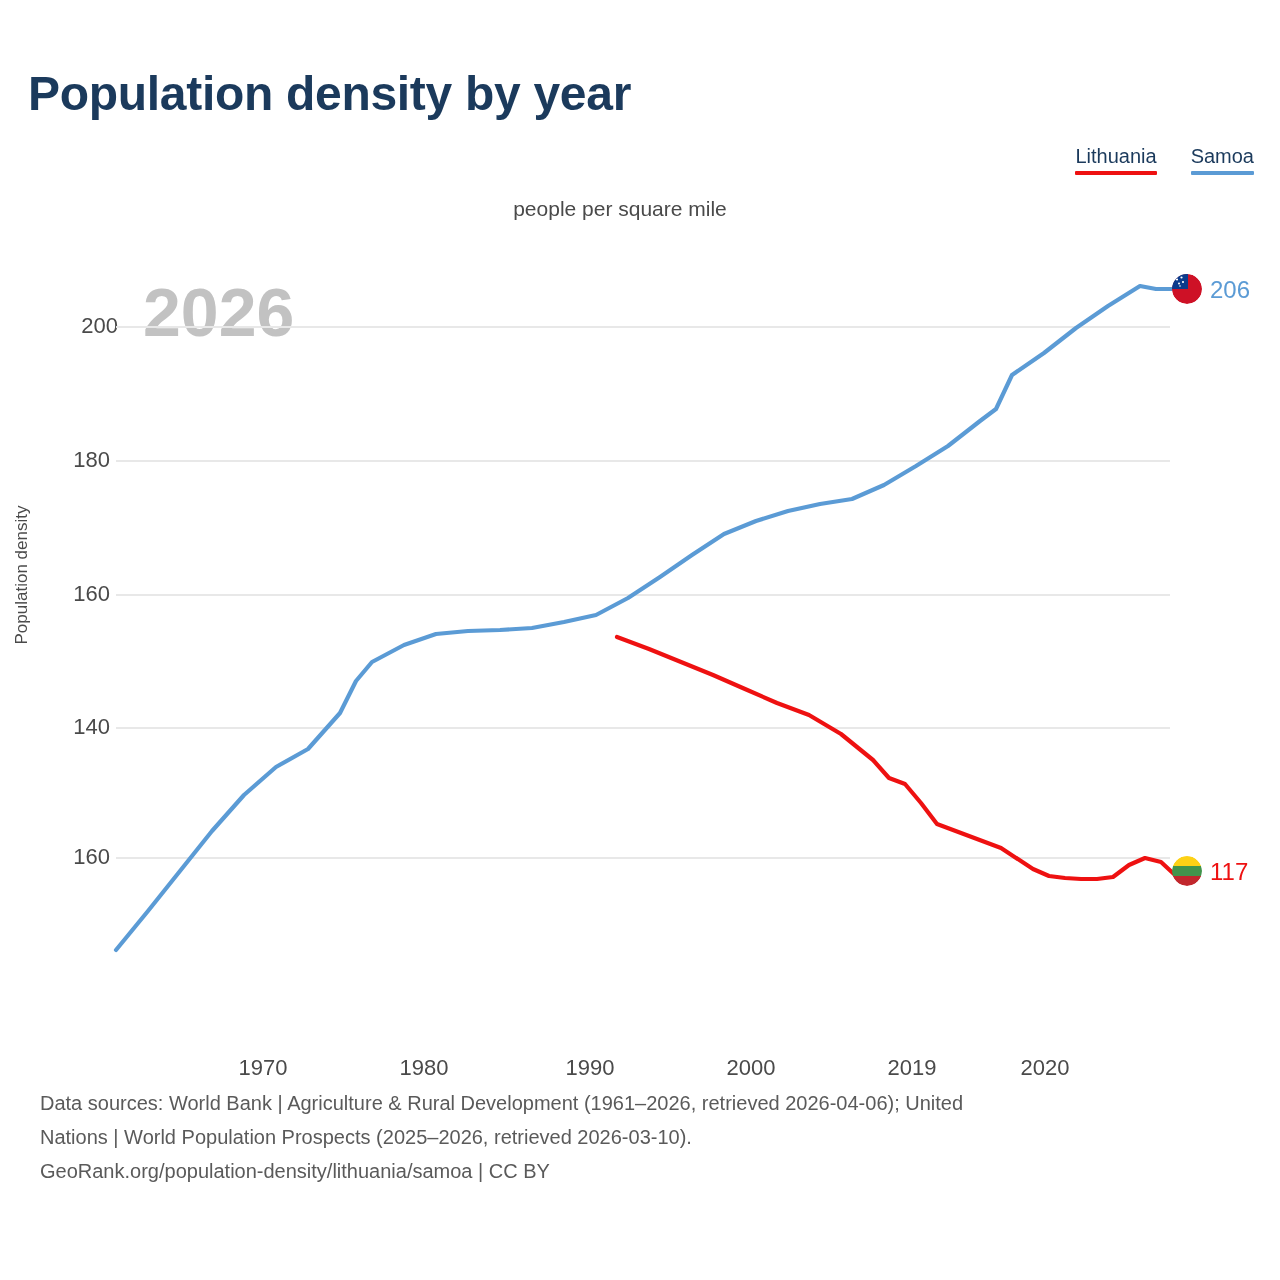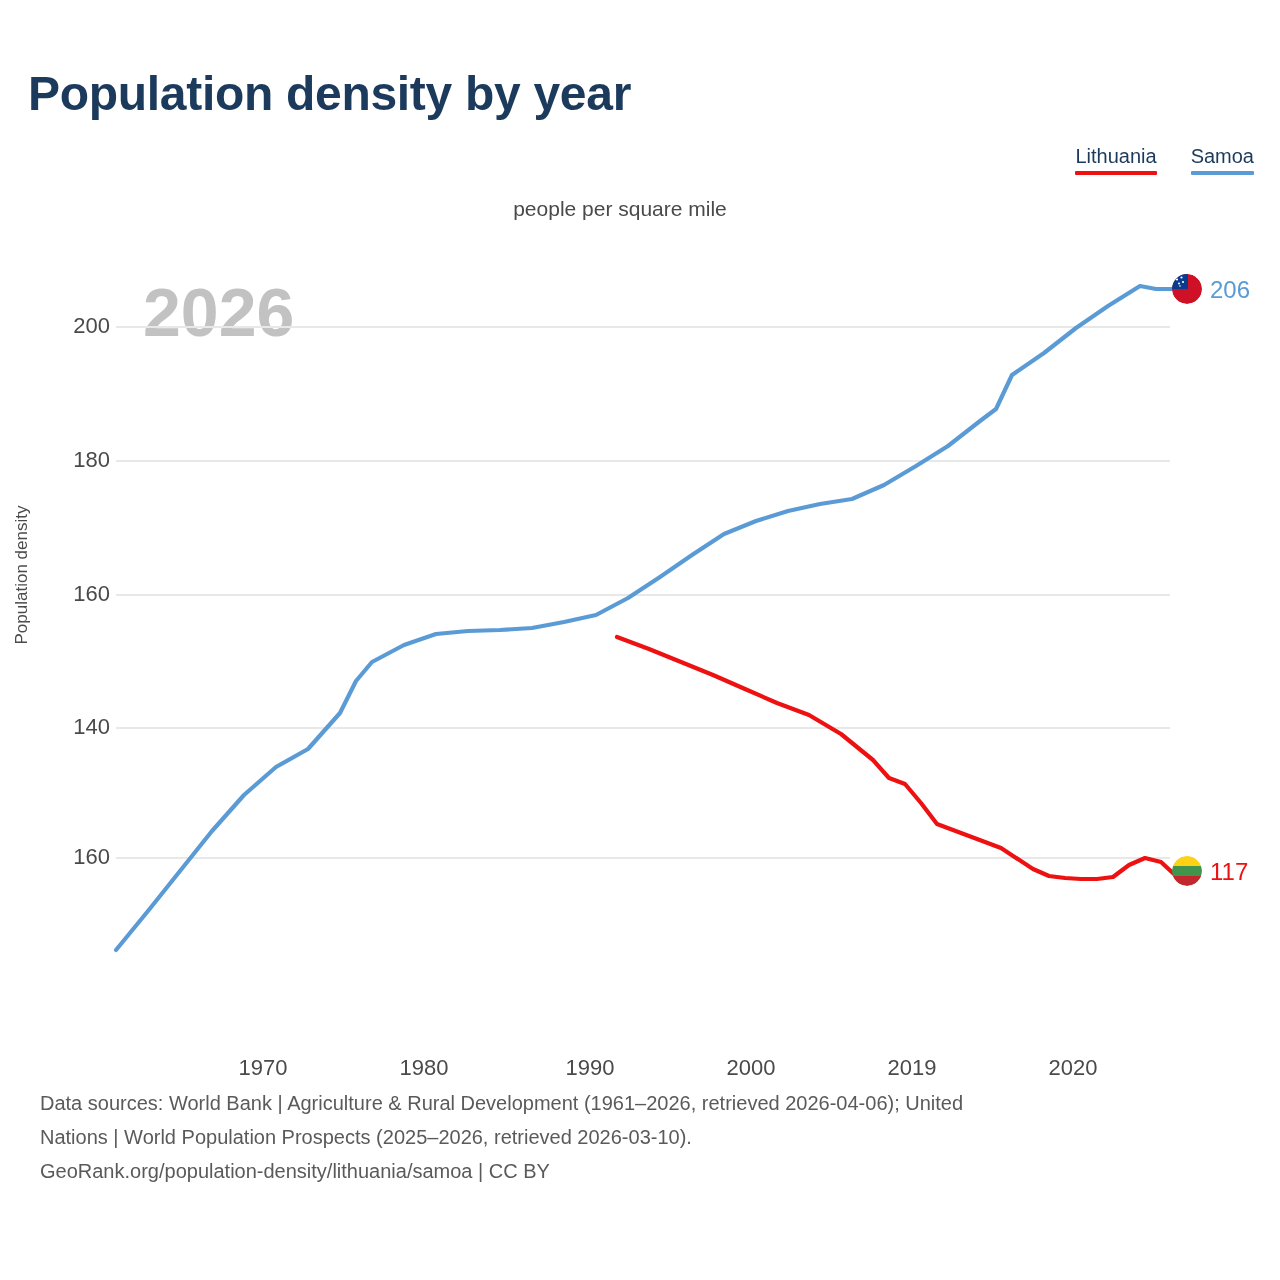--- a/index.html
+++ b/index.html
@@ -180,32 +180,32 @@
   </div>
 
   <div class="unit-label">people per square mile</div>
 
   <div class="year-watermark">2026</div>
 
   <div class="plot-wrap">
 
     <div class="axis-title-y">Population density</div>
 
-    <div class="tick-y" style="left:40px; top:313px;">200</div>
+    <div class="tick-y" style="left:48px; top:313px;">200</div>
     <div class="tick-y" style="left:40px; top:447px;">180</div>
     <div class="tick-y" style="left:40px; top:581px;">160</div>
     <div class="tick-y" style="left:40px; top:714px;">140</div>
     <div class="tick-y" style="left:40px; top:844px;">160</div>
 
     <div class="tick-x" style="left:218px; top:1012px;">1970</div>
     <div class="tick-x" style="left:379px; top:1012px;">1980</div>
     <div class="tick-x" style="left:545px; top:1012px;">1990</div>
     <div class="tick-x" style="left:706px; top:1012px;">2000</div>
     <div class="tick-x" style="left:867px; top:1012px;">2019</div>
-    <div class="tick-x" style="left:1028px; top:1012px;">2020</div>
+    <div class="tick-x" style="left:1000px; top:1012px;">2020</div>
 
     <svg class="plot-svg" width="1280" height="1060">
       <g>
         <line x1="116" y1="327" x2="1170" y2="327" stroke="#e8e8e8" stroke-width="2"></line>
         <line x1="116" y1="461" x2="1170" y2="461" stroke="#e8e8e8" stroke-width="2"></line>
         <line x1="116" y1="595" x2="1170" y2="595" stroke="#e8e8e8" stroke-width="2"></line>
         <line x1="116" y1="728" x2="1170" y2="728" stroke="#e8e8e8" stroke-width="2"></line>
         <line x1="116" y1="858" x2="1170" y2="858" stroke="#e8e8e8" stroke-width="2"></line>
       </g>
 

